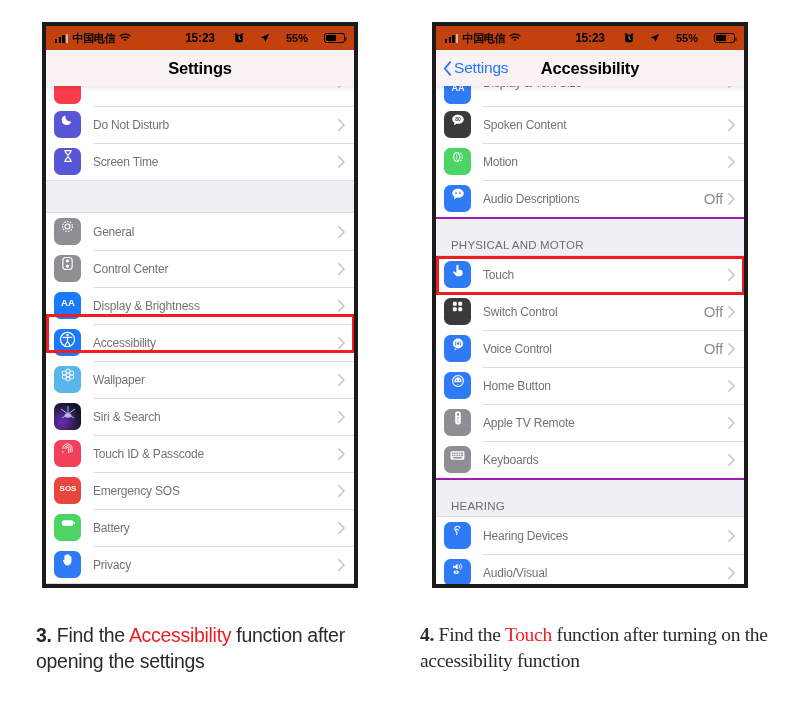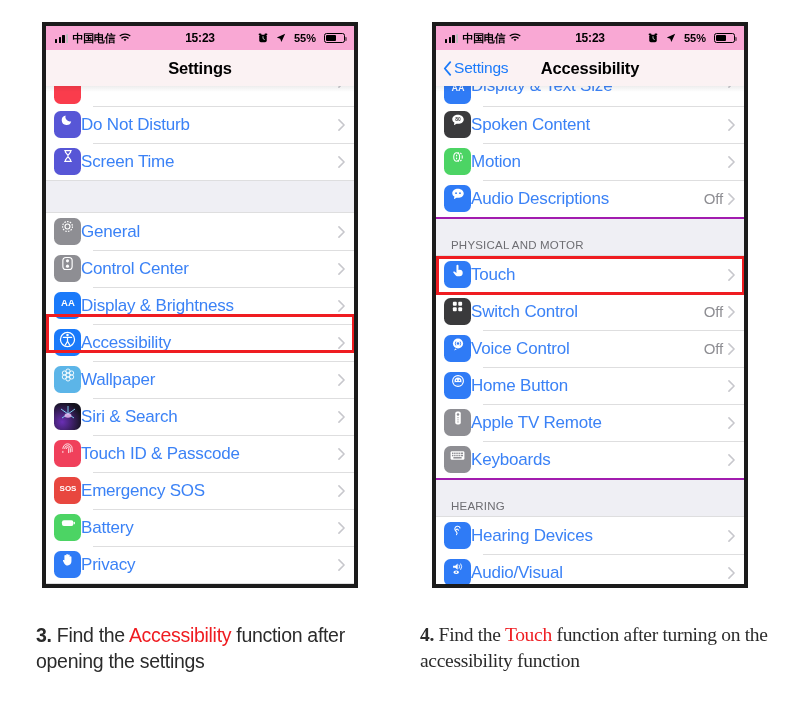--- a/index.html
+++ b/index.html
@@ -40,21 +40,21 @@
     width: 100%;
     height: 100%;
     overflow: hidden;
     background: #ffffff;
   }
 
   
   .statusbar {
     position: relative;
     height: 24px;
-    background: #f9a8d4;
+    background: #c2410c;
     display: flex;
     align-items: center;
     padding: 0 9px;
     font-size: 11.5px;
     color: #000;
     z-index: 6;
   }
   .sb-left { display: flex; align-items: center; gap: 4px; }
   .sb-center {
     position: absolute;
@@ -62,21 +62,21 @@
     text-align: center;
     font-size: 12px;
     font-weight: bold;
     letter-spacing: -0.2px;
     pointer-events: none;
   }
   .sb-right {
     margin-left: auto;
     display: flex;
     align-items: center;
-    gap: 8px;
+    gap: 16px;
     font-size: 11px;
     font-weight: bold;
     z-index: 2;
   }
   .carrier { font-size: 11px; font-weight: bold; letter-spacing: -0.3px; }
 
   .signal-bars { display: inline-flex; align-items: flex-end; gap: 1.3px; height: 9px; }
   .signal-bars i { display: block; width: 2.4px; background: #000; border-radius: 0.5px; }
   .signal-bars i:nth-child(1) { height: 3.5px; }
   .signal-bars i:nth-child(2) { height: 5.5px; }
@@ -177,22 +177,23 @@
     width: 27px;
     height: 27px;
     border-radius: 6.5px;
     flex: 0 0 auto;
     display: flex;
     align-items: flex-start;
     justify-content: center;
     overflow: hidden;
   }
   .row-label {
-    font-size: 17px;
-    color: #3b82f6;
+    margin-left: 12px;
+    font-size: 12px;
+    color: #737373;
     letter-spacing: -0.2px;
     white-space: nowrap;
   }
   .row-value {
     margin-left: auto;
     font-size: 15px;
     color: #8e8e93;
     letter-spacing: -0.2px;
     padding-right: 5px;
   }

